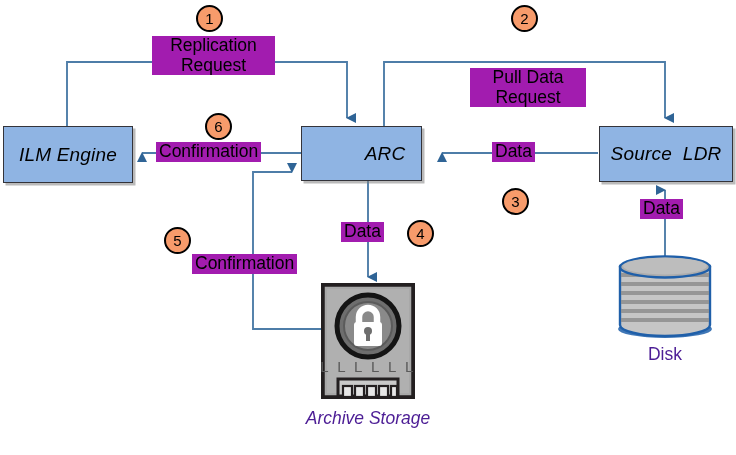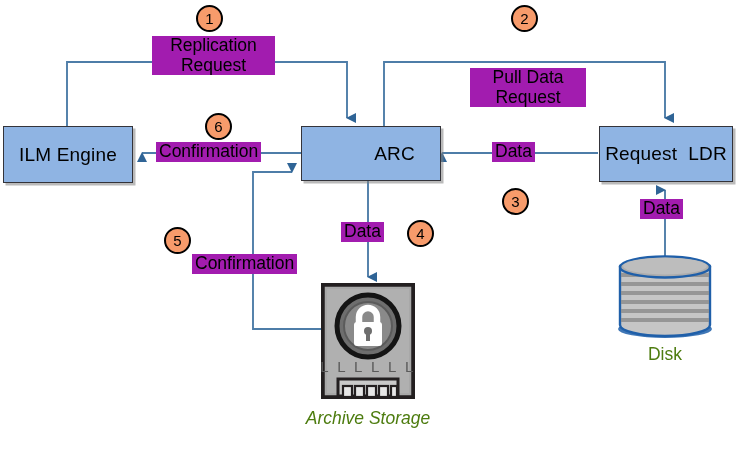--- a/index.html
+++ b/index.html
@@ -30,20 +30,21 @@
     background: #8FB4E3;
     border: 1.6px solid #34343a;
     box-shadow: 2.5px 2.5px 0 rgba(130,130,130,0.55);
     display: flex;
     align-items: center;
     justify-content: center;
     color: #000000;
     font-size: 19px;
     letter-spacing: 0.2px;
     white-space: pre;
+    font-style: italic;
   }
   .step-circle {
     position: absolute;
     box-sizing: border-box;
     width: 27px;
     height: 27px;
     border-radius: 50%;
     background: #F79B6B;
     border: 2.4px solid #000000;
     display: flex;
@@ -59,21 +60,21 @@
     color: #000000;
     background: #a21caf;
     padding: 0 3px;
     white-space: nowrap;
     line-height: 1.12;
     text-align: center;
   }
   .caption {
     position: absolute;
     font-size: 17.5px;
-    color: #4d7c0f;
+    color: #4c1d95;
     white-space: nowrap;
     text-align: center;
   }
   .archive-icon {
     position: absolute;
     box-sizing: border-box;
   }
   .disk-icon {
     position: absolute;
     box-sizing: border-box;
@@ -153,26 +154,26 @@
       <line x1="10" y1="67" x2="98" y2="67"></line>
     </g>
     <ellipse cx="54" cy="14" rx="45" ry="10.5" fill="#ADADAD" stroke="#1F5FA9" stroke-width="2.4"></ellipse>
     <ellipse cx="54" cy="13" rx="42" ry="8.5" fill="#BDBDBD" stroke="none"></ellipse>
   </svg>
 
   <div class="node-box" style="left:3px; top:126px; width:130px; height:57px;">
     <span>ILM Engine</span>
   </div>
 
-  <div class="node-box" style="left:301px; top:126px; width:140px; height:55px;padding-left:47px;">
+  <div class="node-box" style="left:301px; top:126px; width:121px; height:55px;padding-left:47px;">
     <span>ARC</span>
   </div>
 
   <div class="node-box" style="left:599px; top:126px; width:134px; height:56px;">
-    <span>Request  LDR</span>
+    <span>Source  LDR</span>
   </div>
 
   <div class="step-circle" style="left:196px; top:5px;">
     <span>1</span>
   </div>
   <div class="step-circle" style="left:511px; top:5px;">
     <span>2</span>
   </div>
   <div class="step-circle" style="left:502px; top:188px;">
     <span>3</span>

